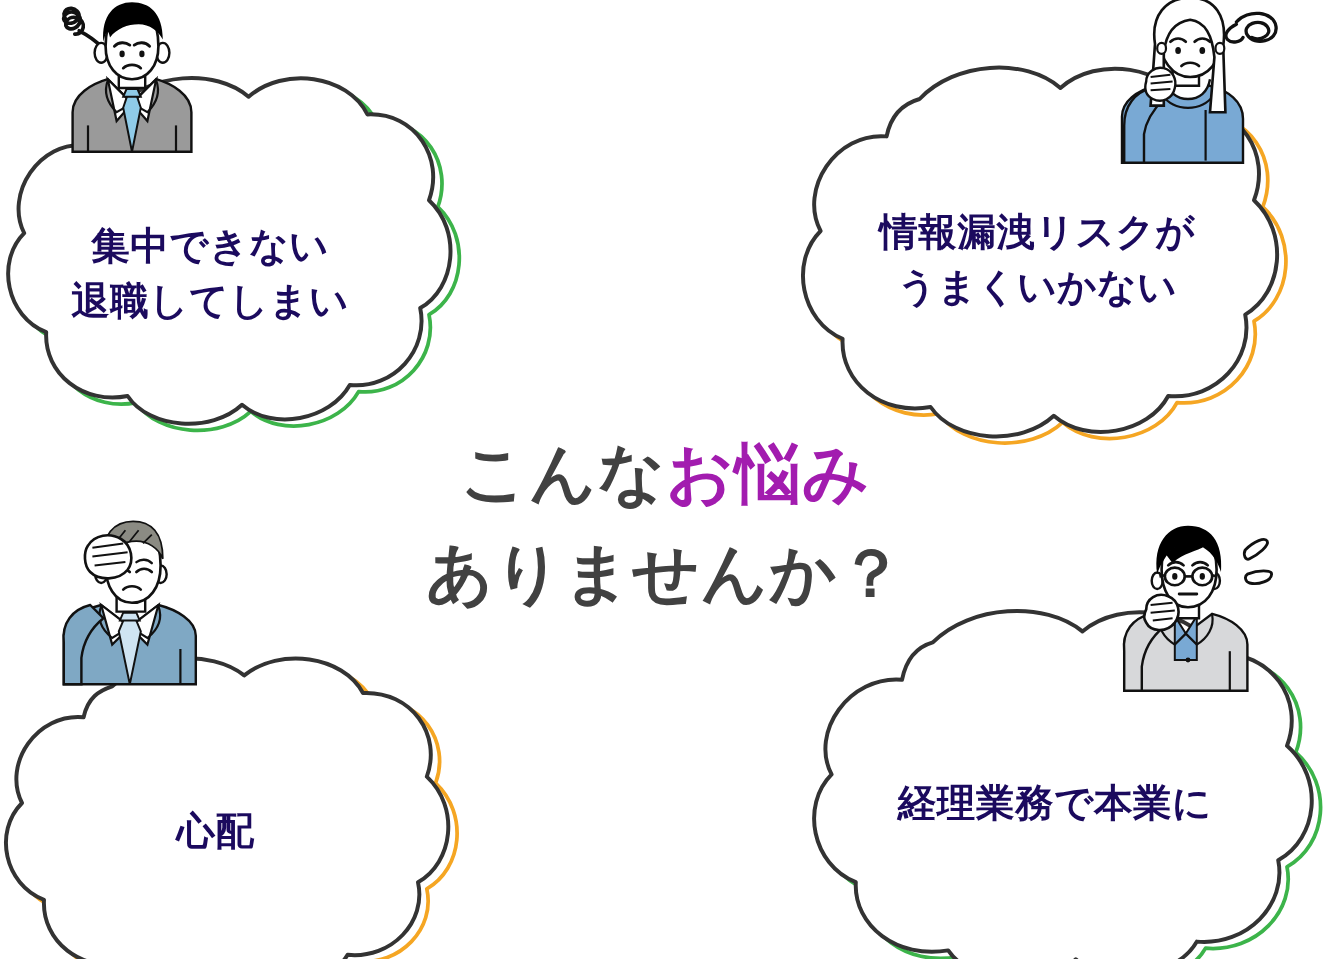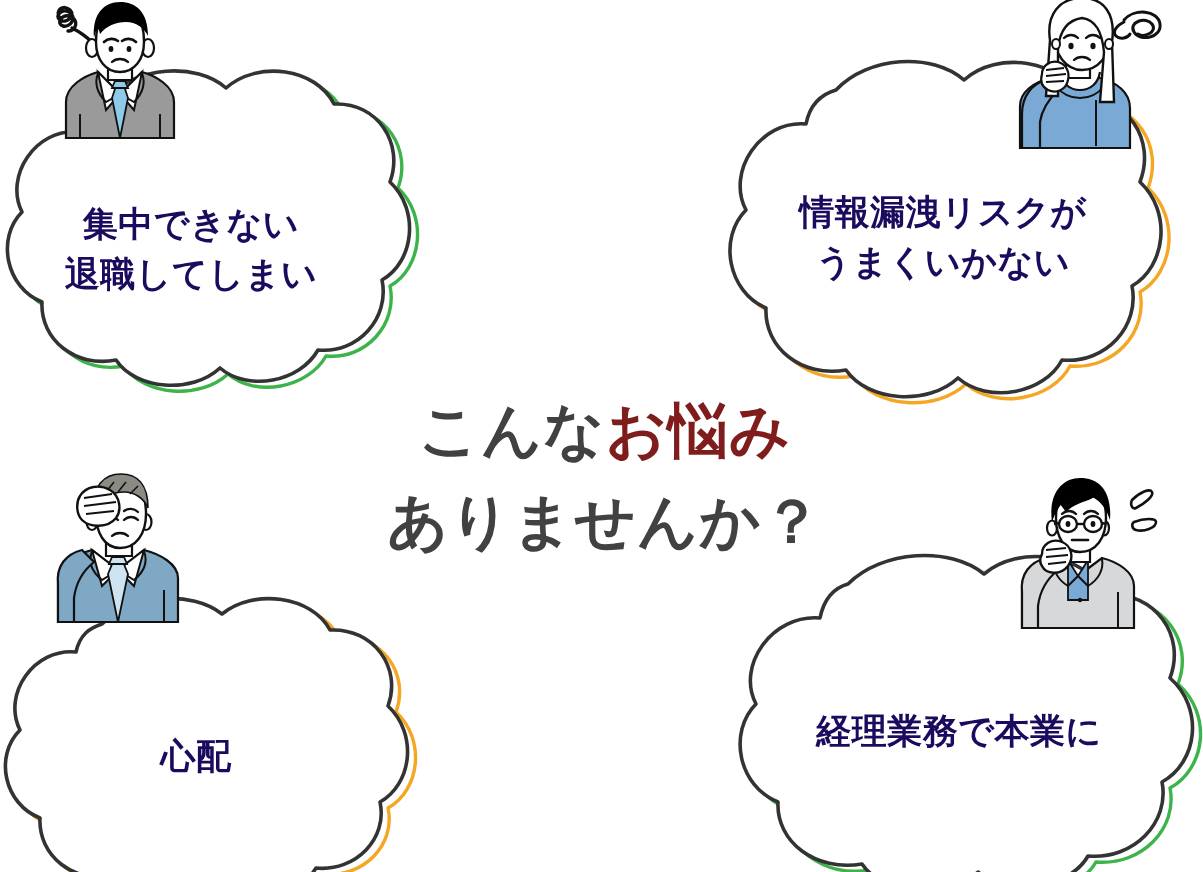--- a/index.html
+++ b/index.html
@@ -68,21 +68,21 @@
     top: 385px;
     width: 500px;
     text-align: center;
     font-weight: bold;
     font-size: 60px;
     line-height: 1.52;
     color: #414141;
     letter-spacing: 1px;
     white-space: nowrap;
   }
-  #headline .accent { color: #7f1d1d; }
+  #headline .accent { color: #a21caf; }
 
   
   .person {
     position: absolute;
   }
   .person svg { display: block; overflow: visible; }
   #person-tl { left: 36px;  top: -2px; }
   #person-tr { left: 1012px; top: -4px; }
   #person-bl { left: 34px;  top: 470px; }
   #person-br { left: 1004px; top: 470px; }

